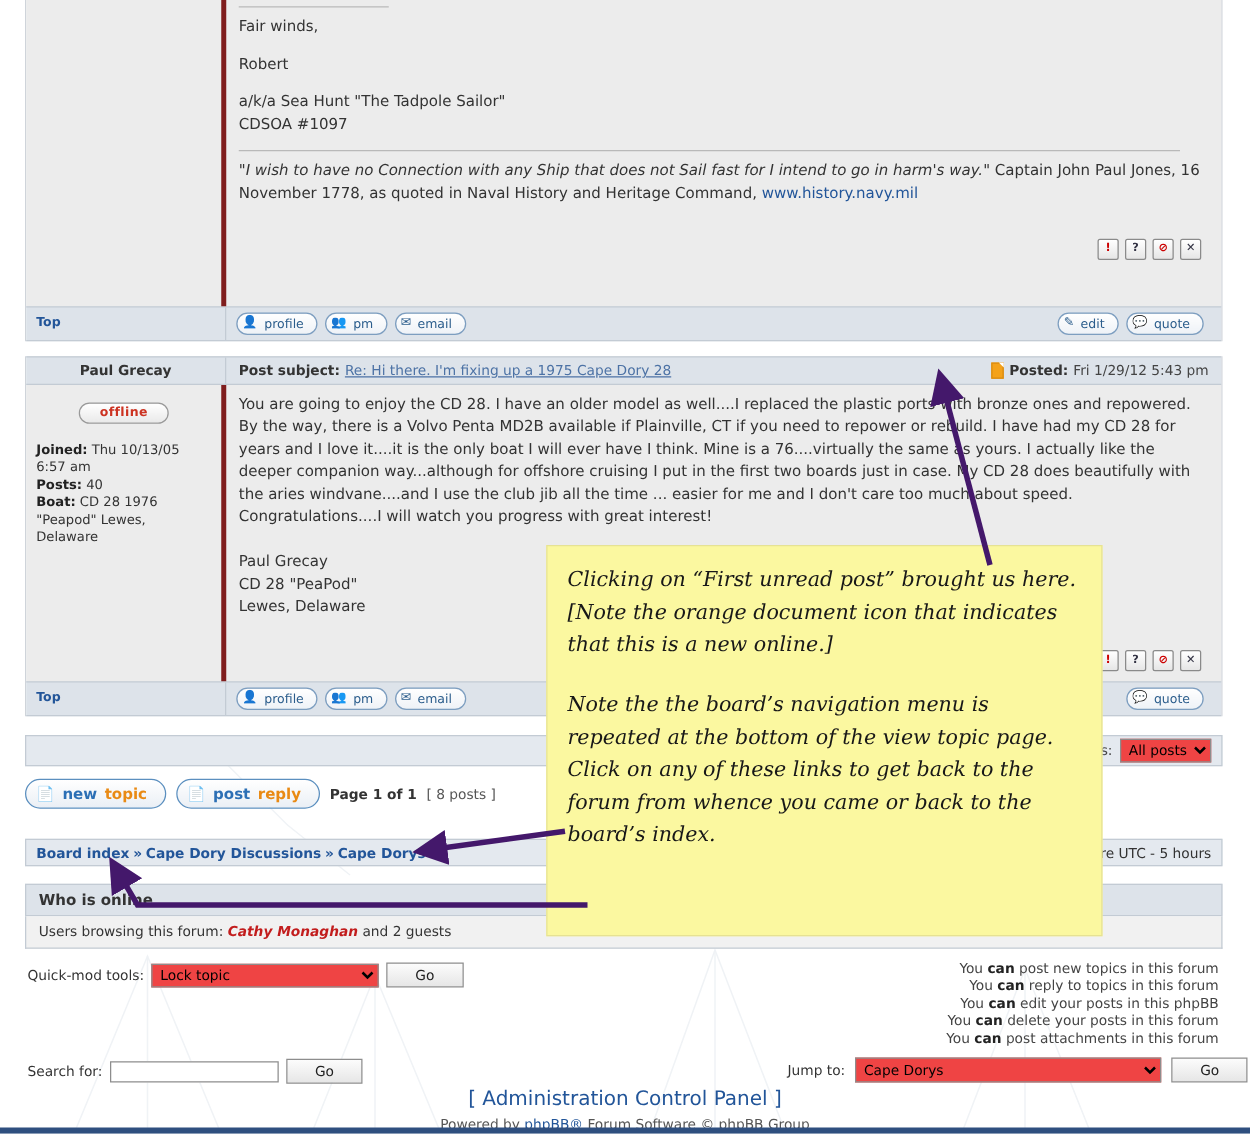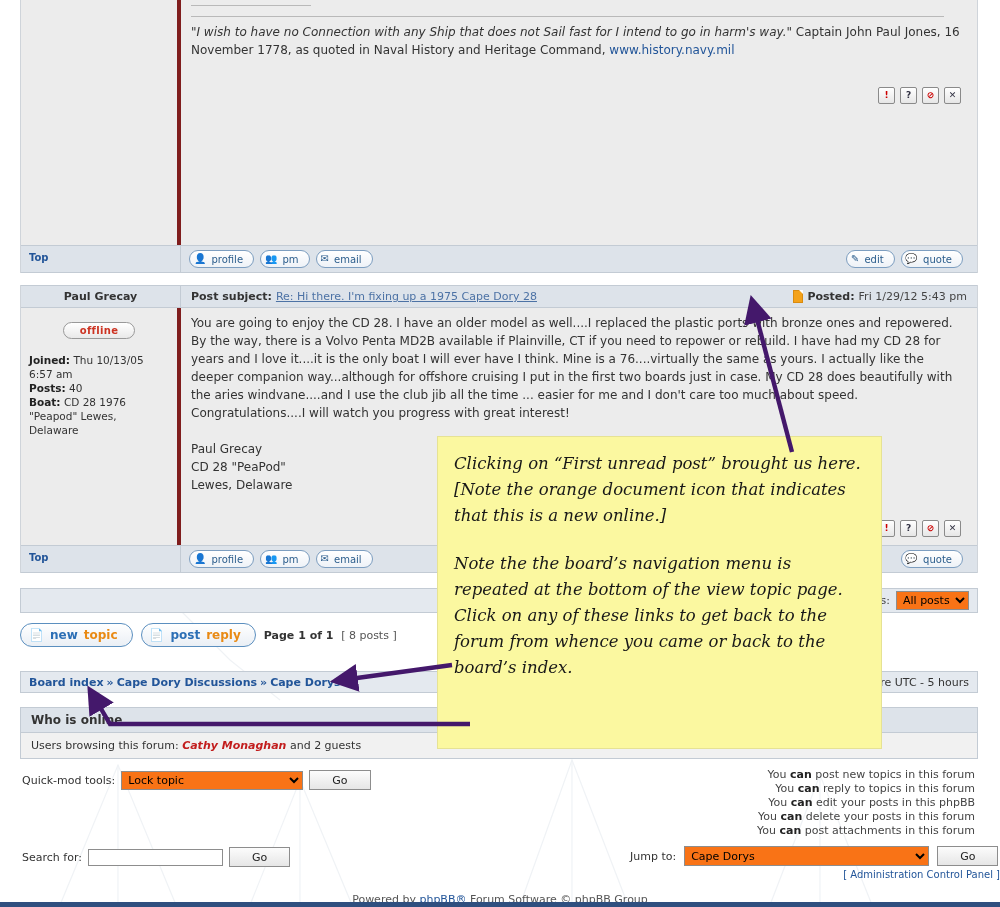--- a/index.html
+++ b/index.html
@@ -67,21 +67,21 @@
            color:#cc3322;font-size:10px;font-weight:bold;padding:2px 16px;letter-spacing:.3px;}
   .meta{margin-top:14px;font-size:10.5px;line-height:14px;color:#333;}
   .meta b{color:#222;}
   .authorname{text-align:center;font-weight:bold;}
 
   
   .dispbar{position:absolute;left:20px;width:958px;box-sizing:border-box;background:#e4e9ef;
            border:1px solid #c3cbd4;display:flex;align-items:center;justify-content:flex-end;
            padding:4px 8px;font-size:11px;color:#444;gap:6px;}
   select.sel{font-family:"DejaVu Sans","Liberation Sans",sans-serif;font-size:11px;height:19px;
-             border:1px solid #8d8d8d;background:#f97316;padding:1px 2px;}
+             border:1px solid #8d8d8d;background:#ef4444;padding:1px 2px;}
 
   
   .topicbar{position:absolute;left:20px;width:958px;display:flex;align-items:center;gap:8px;}
   .bigbtn{display:inline-flex;align-items:center;gap:6px;height:22px;padding:0 14px 0 8px;border:1px solid #5b8fbf;
           border-radius:12px;background:linear-gradient(#ffffff,#eaeff5);font-size:12px;font-weight:bold;}
   .bb-a{color:#2c6fb5;}
   .bb-b{color:#e98a14;}
   .pageinfo{font-size:11px;color:#333;font-weight:bold;}
   .pageinfo span{font-weight:normal;color:#555;}
 
@@ -102,21 +102,21 @@
   
   .qmod{position:absolute;display:flex;align-items:center;gap:6px;font-size:11px;color:#333;}
   .srch{position:absolute;display:flex;align-items:center;gap:6px;font-size:11px;color:#333;}
   input.txt{font-family:"DejaVu Sans","Liberation Sans",sans-serif;font-size:11px;height:17px;
             border:1px solid #8d8d8d;background:#fff;padding:1px 3px;box-sizing:border-box;}
   button.go{font-family:"DejaVu Sans","Liberation Sans",sans-serif;font-size:11px;height:20px;
             border:1px solid #8d8d8d;background:linear-gradient(#fcfcfc,#e6e6e6);padding:0 22px;cursor:pointer;color:#222;}
   .perm{position:absolute;text-align:right;font-size:11px;line-height:14px;color:#444;}
   .perm b{color:#222;}
   .jump{position:absolute;display:flex;align-items:center;gap:8px;font-size:11px;color:#333;}
-  .acp{position:absolute;text-align:right;font-size:10px;color:#225599;}
+  .acp{position:absolute;text-align:center;font-size:16px;color:#225599;}
   .acp a{color:#225599;text-decoration:none;}
   .powered{position:absolute;text-align:center;font-size:11px;color:#555;}
   .powered a{color:#225599;text-decoration:none;}
 
   
   .note{position:absolute;background:#fbf8a0;border:1px solid #e6e294;
         font-family:"DejaVu Serif","Liberation Serif",serif;font-style:italic;
         font-size:16.5px;line-height:26px;color:#181818;padding:14px 16px;box-sizing:border-box;}
   .note p{margin:0;}
   .note .gap{height:22px;}
@@ -145,20 +145,26 @@
   </svg>
 
   <div class="whiteedge"></div>
   <div style="position:absolute;right:0;top:0;width:22px;height:907px;background:#fff;"></div>
 
   <div class="posttable" style="top:-1px;">
     <div class="row bodyarea" style="min-height:246px;">
       <div class="leftcol"></div>
       <div class="rightcol">
         <hr class="sigrule">
+        <div class="postbody">
+          <p>Fair winds,</p>
+          <p>Robert</p>
+          <p style="margin-bottom:0">a/k/a Sea Hunt "The Tadpole Sailor"</p>
+          <p>CDSOA #1097</p>
+        </div>
         <hr class="siglong">
         <div class="postbody sigquote" style="max-width:775px;">
           <span>"I wish to have no Connection with any Ship that does not Sail fast for I intend to go in harm's way."</span><span class="norm"> Captain John Paul Jones, 16 November 1778, as quoted in Naval History and Heritage Command, </span><a class="link norm" href="#">www.history.navy.mil</a>
         </div>
         <div class="iconrow" style="margin-top:24px;">
           <span class="minibtn mb-red">!</span>
           <span class="minibtn mb-dark">?</span>
           <span class="minibtn mb-red">⊘</span>
           <span class="minibtn mb-dark">✕</span>
         </div>

